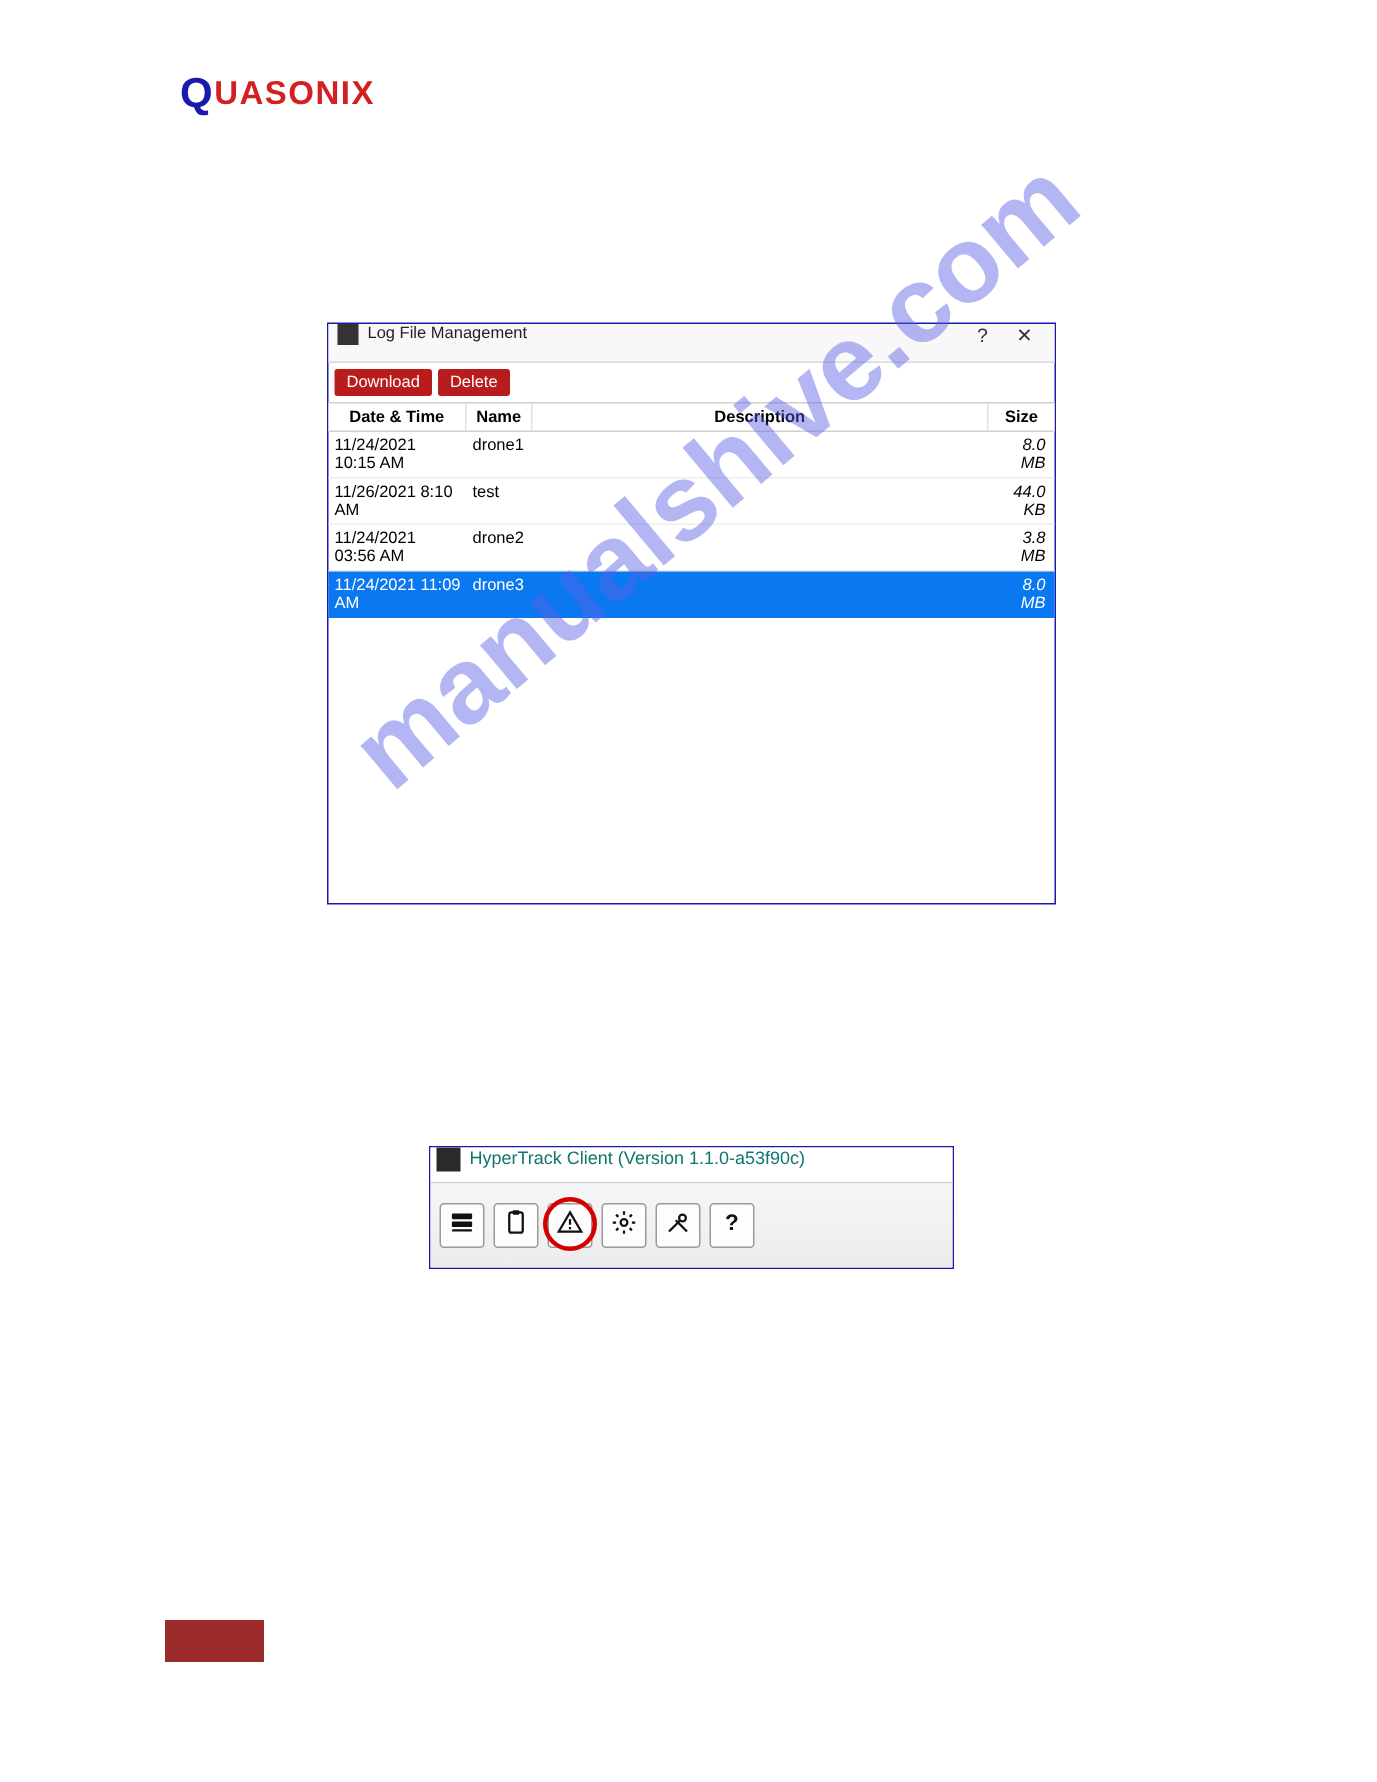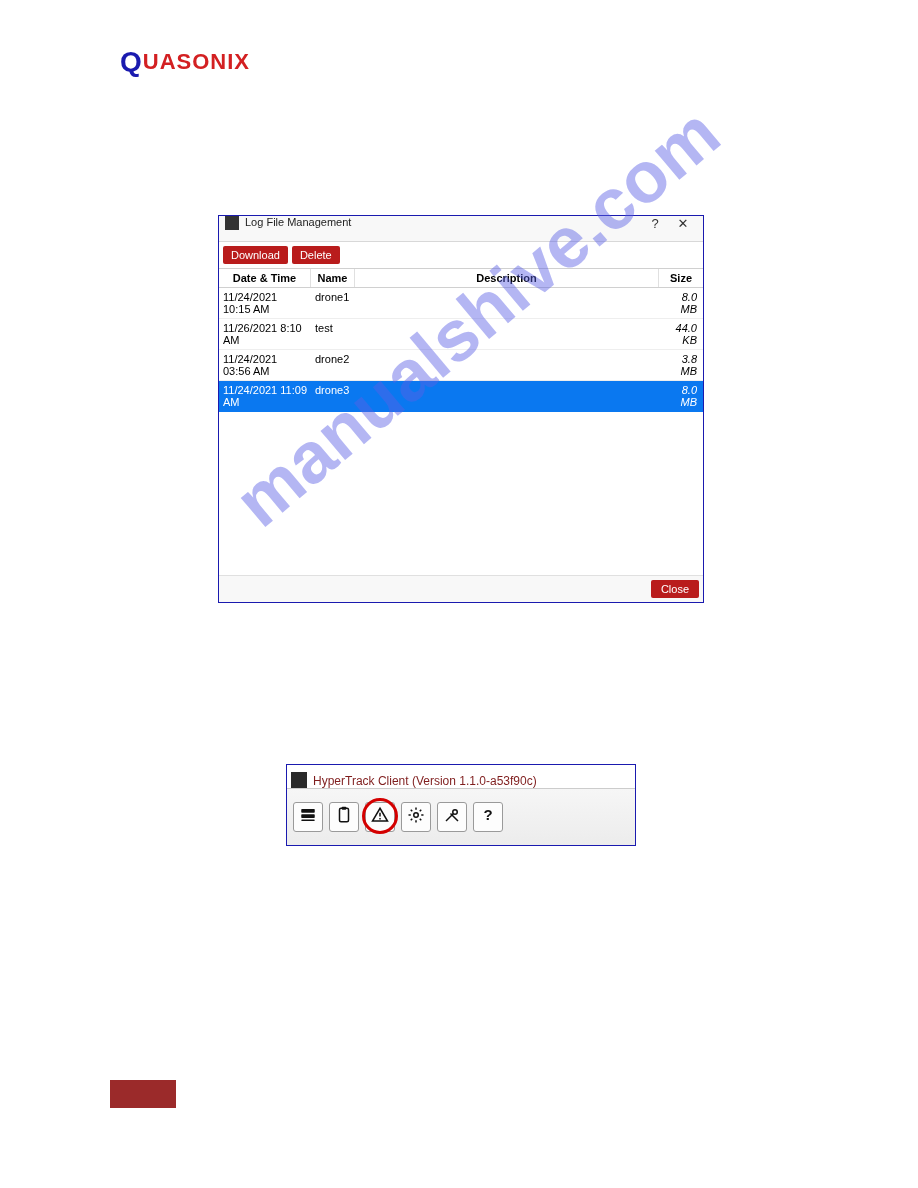--- a/index.html
+++ b/index.html
@@ -127,26 +127,26 @@
     left: 286px;
     top: 764px;
     width: 350px;
     height: 82px;
     border: 1px solid #1a1aaf;
     background: #fff;
   }
   .toolbar-titlebar {
     height: 24px;
     display: flex;
-    align-items: flex-end;
+    align-items: flex-start;
     padding: 0 4px;
     background: #fff;
     border-bottom: 1px solid #ccc;
     font-size: 12px;
-    color: #7f1d1d;
+    color: #0f766e;
   }
   .toolbar-titlebar .app-icon2 {
     width: 16px; height: 16px; background: #2a2a2a; margin-right: 6px;
   }
   .toolbar-body {
     height: 56px;
     display: flex;
     align-items: center;
     padding: 0 6px;
     gap: 6px;
@@ -225,23 +225,20 @@
           <div class="cell c-desc"></div>
           <div class="cell c-size">3.8 MB</div>
         </div>
         <div class="row selected">
           <div class="cell c-dt">11/24/2021 11:09 AM</div>
           <div class="cell c-name">drone3</div>
           <div class="cell c-desc"></div>
           <div class="cell c-size">8.0 MB</div>
         </div>
       </div>
-    <div class="log-footer">
-      <button class="blue-btn close-btn">Close</button>
-    </div>
   </div>
 
   <div class="toolbar-window">
     <div class="toolbar-titlebar">
       <span class="app-icon2"></span>
       <span>HyperTrack Client (Version 1.1.0-a53f90c)</span>
     </div>
     <div class="toolbar-body" id="toolbar-body" style="position:relative;">
         <div class="tool-btn">
           <span><svg viewBox="0 0 24 24">

